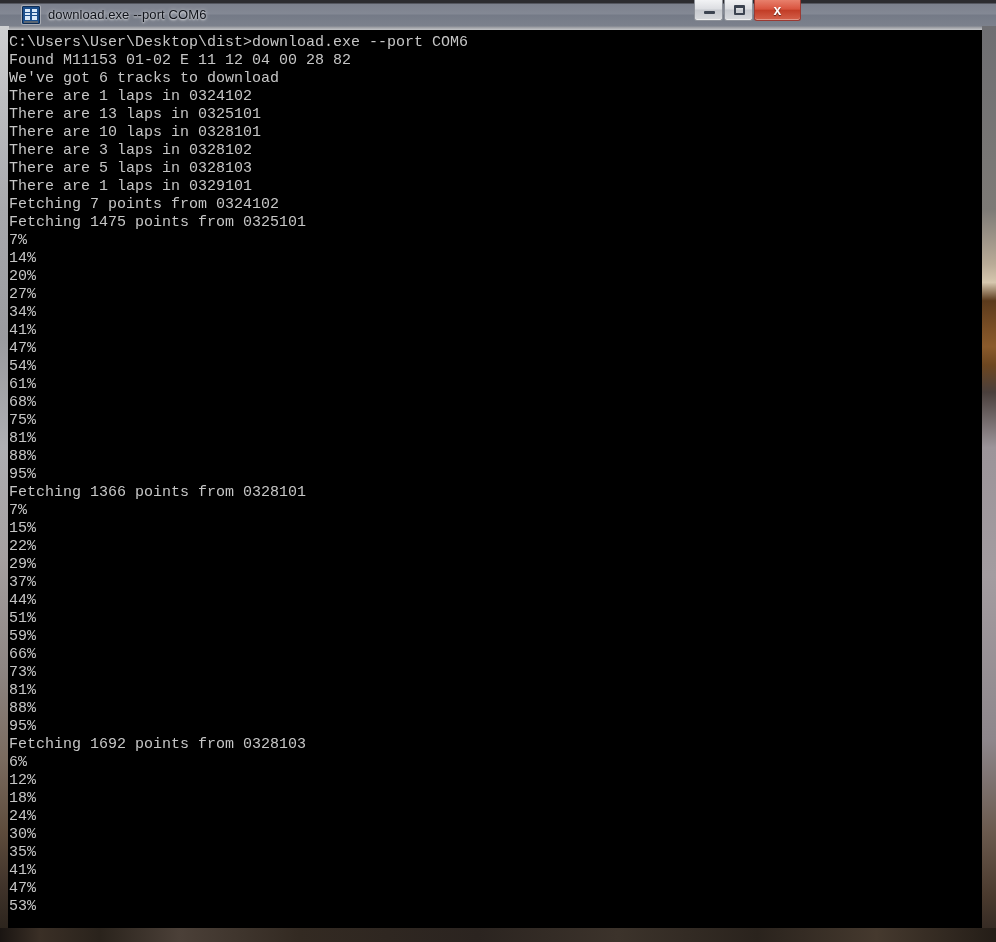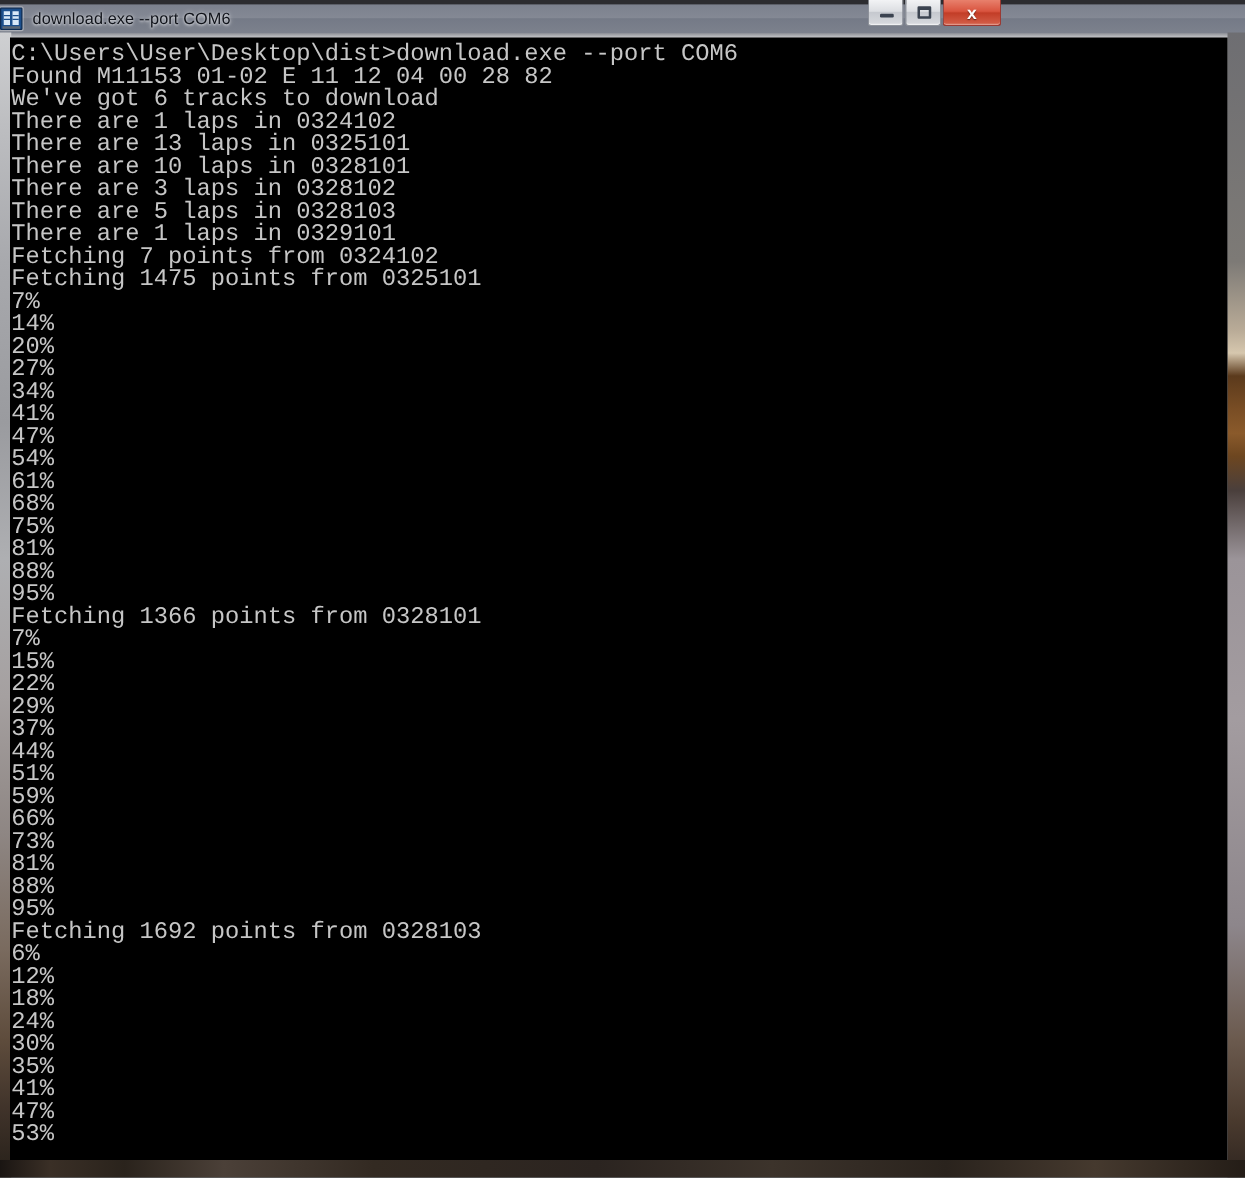--- a/index.html
+++ b/index.html
@@ -102,21 +102,21 @@
   
   .titlebar {
     position: absolute;
     top: 0;
     left: 0;
     width: 804px;
     height: 28px;
     display: flex;
     align-items: center;
     box-sizing: border-box;
-    padding-left: 0;
+    padding-left: 22px;
     z-index: 5;
   }
   .app-icon {
     width: 18px;
     height: 18px;
     position: relative;
     flex: 0 0 auto;
     margin-right: 8px;
     margin-top: 1px;
     background: #1c4f8c;
@@ -215,21 +215,21 @@
     height: 898px;
     background: #000000;
     overflow: hidden;
     box-sizing: border-box;
     z-index: 4;
   }
   .console-text {
     margin: 0;
     padding: 4px 0 0 1px;
     font-family: "Liberation Mono", "DejaVu Sans Mono", monospace;
-    font-size: 19px;
+    font-size: 15px;
     line-height: 18px;
     color: #c6c6c6;
     white-space: pre;
     letter-spacing: 0px;
   }
 </style>
 </head>
 <body>
 
 <div class="window">

